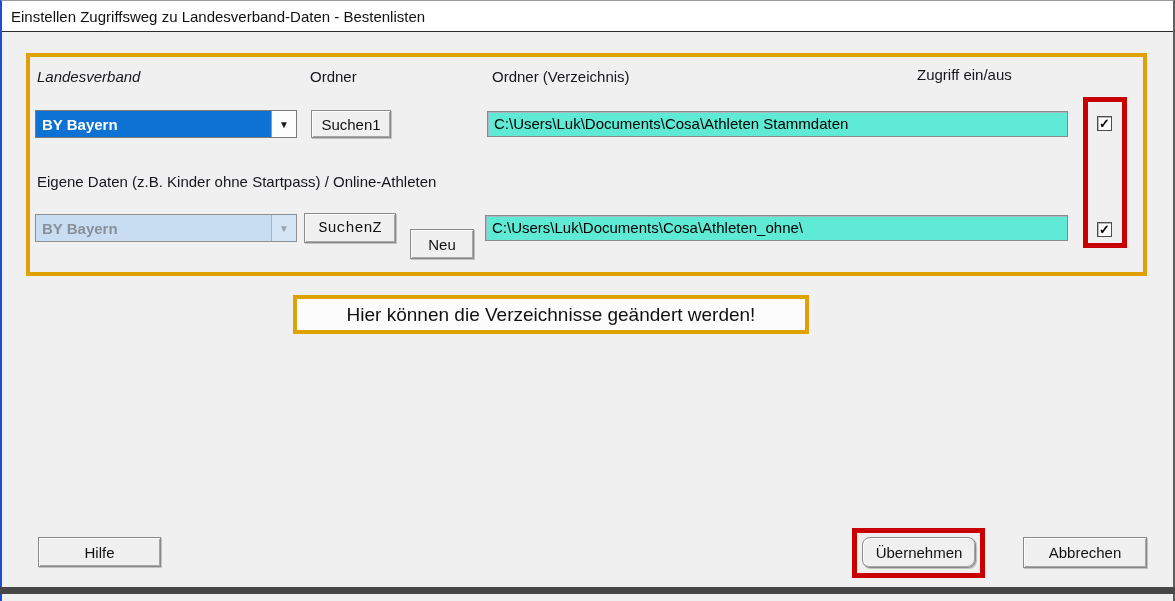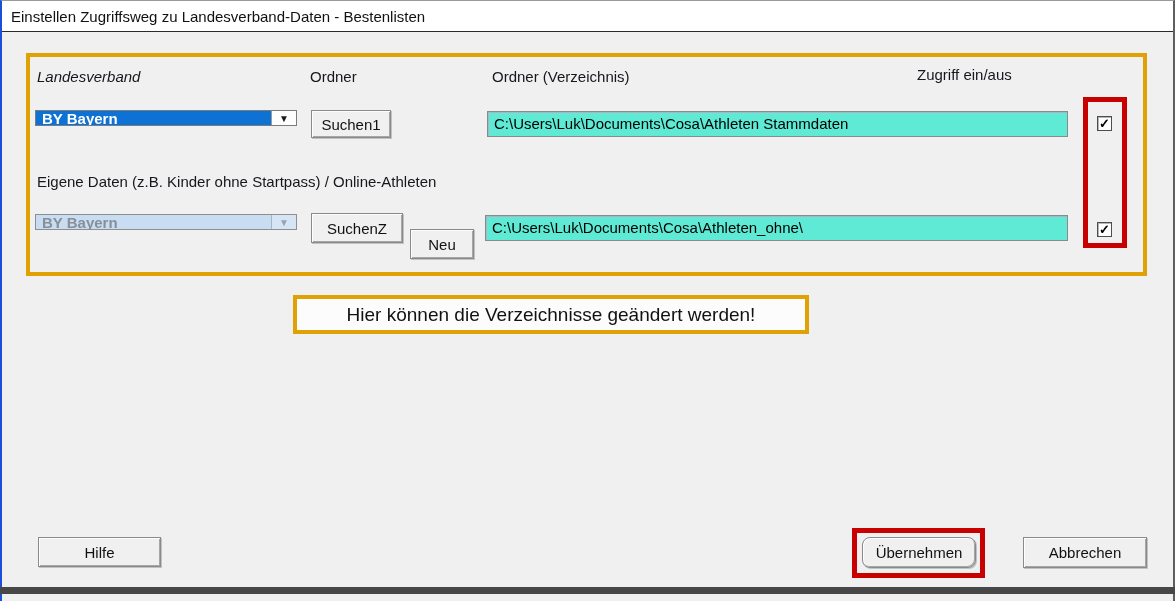--- a/index.html
+++ b/index.html
@@ -15,21 +15,21 @@
     font-size:15px; color:#111;
   }
   .body { position:relative; width:100%; height:562px; background:#f0f0f0; }
   .bottombar { position:absolute; left:-2px; bottom:0; width:1175px; height:7px; background:#474747; }
 
   .groupbox { position:absolute; left:24px; top:21px; width:1121px; height:223px; border:4px solid #dfa103; }
 
   .lbl { position:absolute; font-size:15px; color:#16161d; white-space:nowrap; }
 
   .combo {
-    position:absolute; display:flex; height:16px; width:262px;
+    position:absolute; display:flex; height:28px; width:262px;
     border:1px solid #7b7b7b; background:#fff;
     box-shadow: inset 1px 1px 0 #9d9d9d;
   }
   .combo-value {
     flex:1; display:flex; align-items:center; padding-left:6px;
     font-size:15px; font-weight:bold; overflow:hidden; white-space:nowrap;
   }
   .combo.enabled .combo-value { background:#0e72d5; color:#ffffff; }
   .combo-arrow {
     width:25px; display:flex; align-items:center; justify-content:center;
@@ -94,21 +94,21 @@
     <div class="pathfield" style="left:485px; top:79px; width:581px;">C:\Users\Luk\Documents\Cosa\Athleten Stammdaten</div>
 
     <div class="red-rect" style="left:1081px; top:65px; width:44px; height:151px;"></div>
     <div class="checkbox" style="left:1095px; top:84px;">✓</div>
 
     <span class="lbl" style="left:35px; top:141px;">Eigene Daten (z.B. Kinder ohne Startpass) / Online-Athleten</span>
     <div class="combo disabled" style="left:33px; top:182px;">
       <div class="combo-value">BY Bayern</div>
       <div class="combo-arrow">▼</div>
     </div>
-    <div class="btn" style="left:309px; top:181px; width:92px; height:30px;">SuchenZ</div>
+    <div class="btn" style="left:302px; top:181px; width:92px; height:30px;font-family:Liberation Mono, monospace;">SuchenZ</div>
     <div class="btn" style="left:408px; top:181px; width:64px; height:30px;margin-top:16px;">Neu</div>
     <div class="pathfield" style="left:483px; top:183px; width:583px;">C:\Users\Luk\Documents\Cosa\Athleten_ohne\</div>
     <div class="checkbox" style="left:1095px; top:190px;">✓</div>
 
     <div class="annotation">Hier können die Verzeichnisse geändert werden!</div>
 
     <div class="btn" style="left:36px; top:505px; width:123px; height:30px;">Hilfe</div>
     <div class="red-rect" style="left:850px; top:496px; width:133px; height:50px;"></div>
     <div class="btn" style="left:860px; top:505px; width:114px; height:31px;border-radius:8px;">Übernehmen</div>
     <div class="btn" style="left:1021px; top:505px; width:124px; height:31px;">Abbrechen</div>

